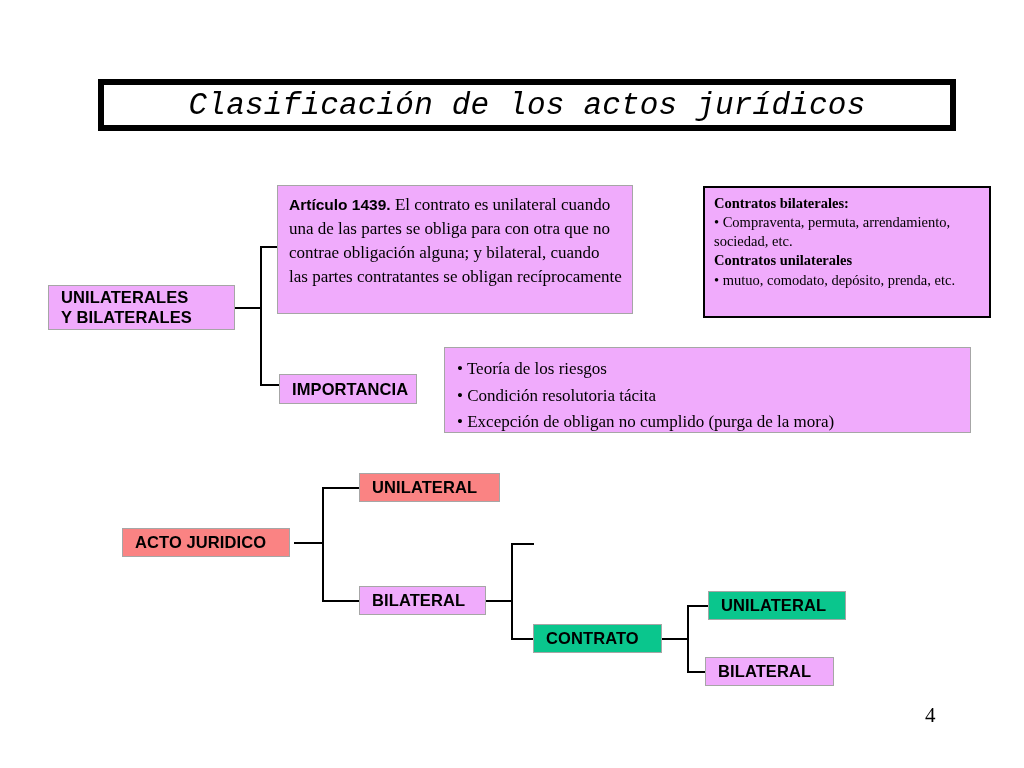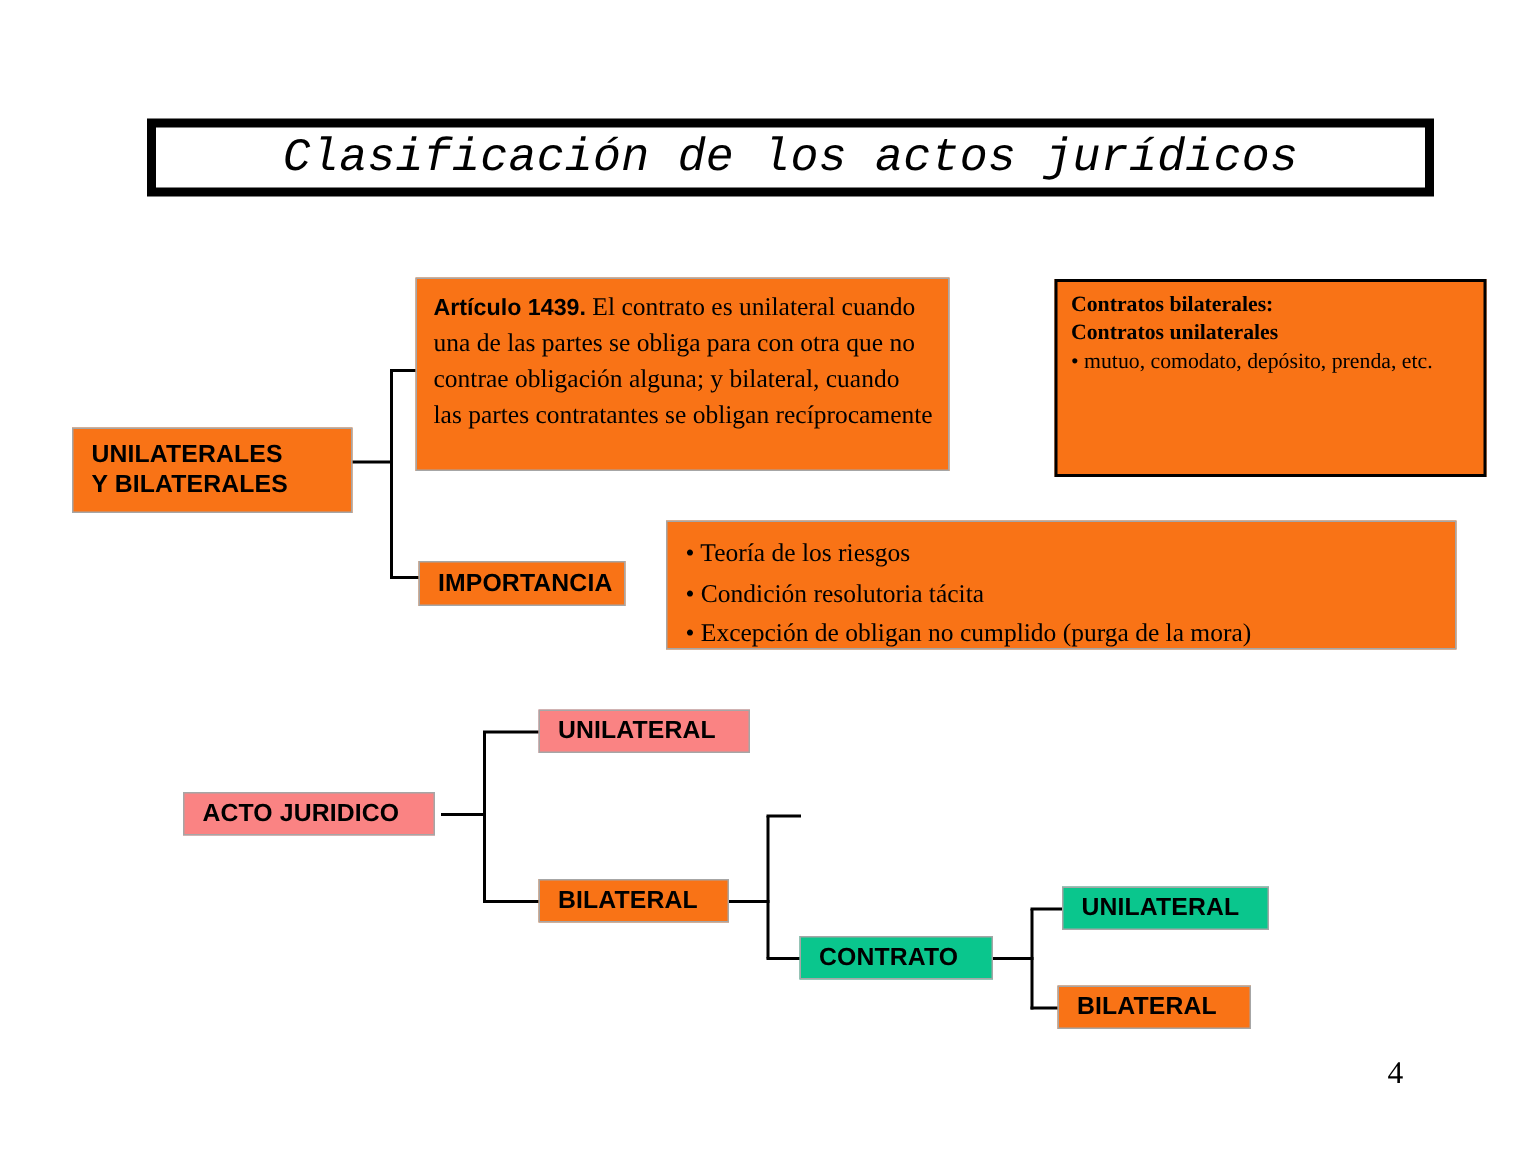--- a/index.html
+++ b/index.html
@@ -38,21 +38,21 @@
     font-weight: 400;
     letter-spacing: 0.2px;
     color: #000000;
     white-space: nowrap;
   }
 
   
   .box {
     position: absolute;
     box-sizing: border-box;
-    background: #f97316;
+    background: #f0abfc;
   }
   .box-thin {
     border: 1px solid #a6a6a6;
   }
   .box-thick {
     border: 2px solid #000000;
     margin-left: 26px;
   }
   .label-box {
     display: flex;
@@ -130,31 +130,32 @@
   </div>
 
   <div class="ln lnh" style="left:234px; top:307px; width:28px;"></div>
 
   <div class="ln lnv" style="left:260px; top:247px; height:138px;"></div>
 
   <div class="ln lnh" style="left:260px; top:246px; width:18px;"></div>
 
   <div class="ln lnh" style="left:260px; top:384px; width:20px;"></div>
 
-  <div class="box box-thin label-box center-two-line" style="left:48px; top:285px; width:187px; height:57px;">
+  <div class="box box-thin label-box center-two-line" style="left:48px; top:285px; width:187px; height:45px;">
     <span>UNILATERALES</span>
     <span>Y BILATERALES</span>
   </div>
 
   <div class="box box-thin prose" style="left:277px; top:185px; width:356px; height:129px;">
     <span class="lead">Artículo 1439.</span><span> El contrato es unilateral cuando una de las partes se obliga para con otra que no contrae obligación alguna; y bilateral, cuando las partes contratantes se obligan recíprocamente</span>
   </div>
 
   <div class="box box-thick prose-small" style="left:677px; top:186px; width:288px; height:132px;">
     <div class="hd">Contratos bilaterales:</div>
+    <div>• Compraventa, permuta, arrendamiento, sociedad, etc.</div>
     <div class="hd">Contratos unilaterales</div>
     <div>• mutuo, comodato, depósito, prenda, etc.</div>
   </div>
 
   <div class="box box-thin label-box" style="left:279px; top:374px; width:138px; height:30px;">
     <span>IMPORTANCIA</span>
   </div>
 
   <div class="box box-thin bullets" style="left:444px; top:347px; width:527px; height:86px;">
     <div>• Teoría de los riesgos</div>

